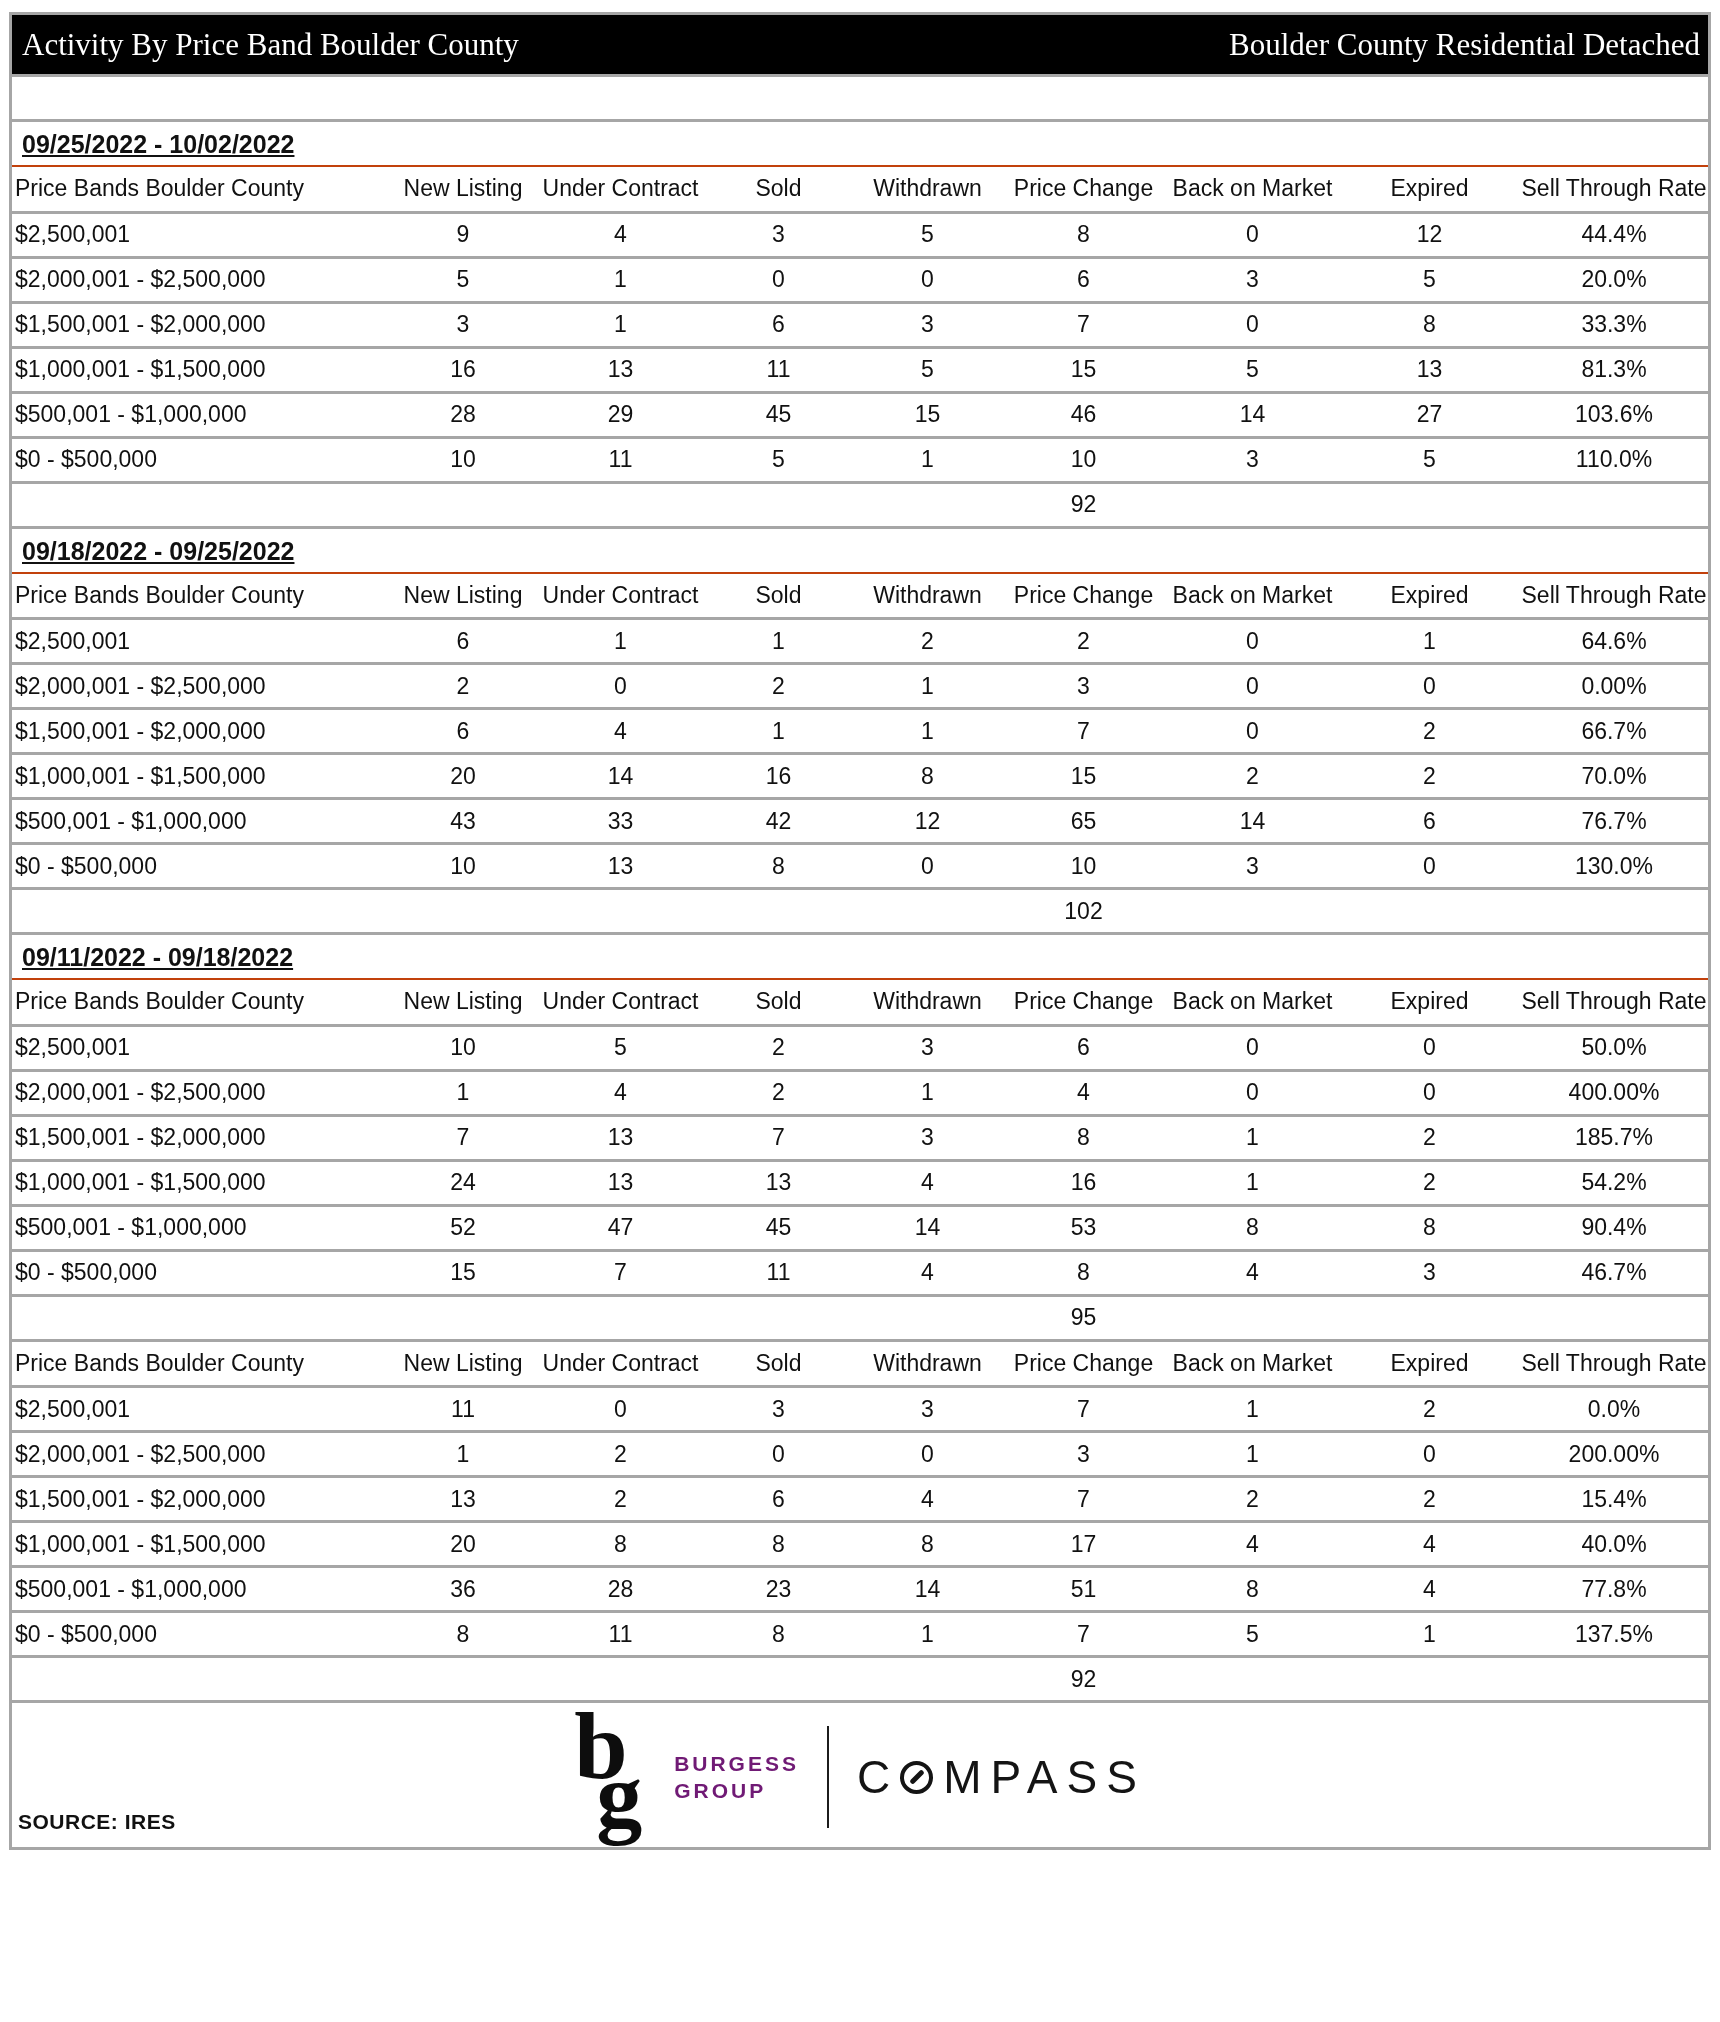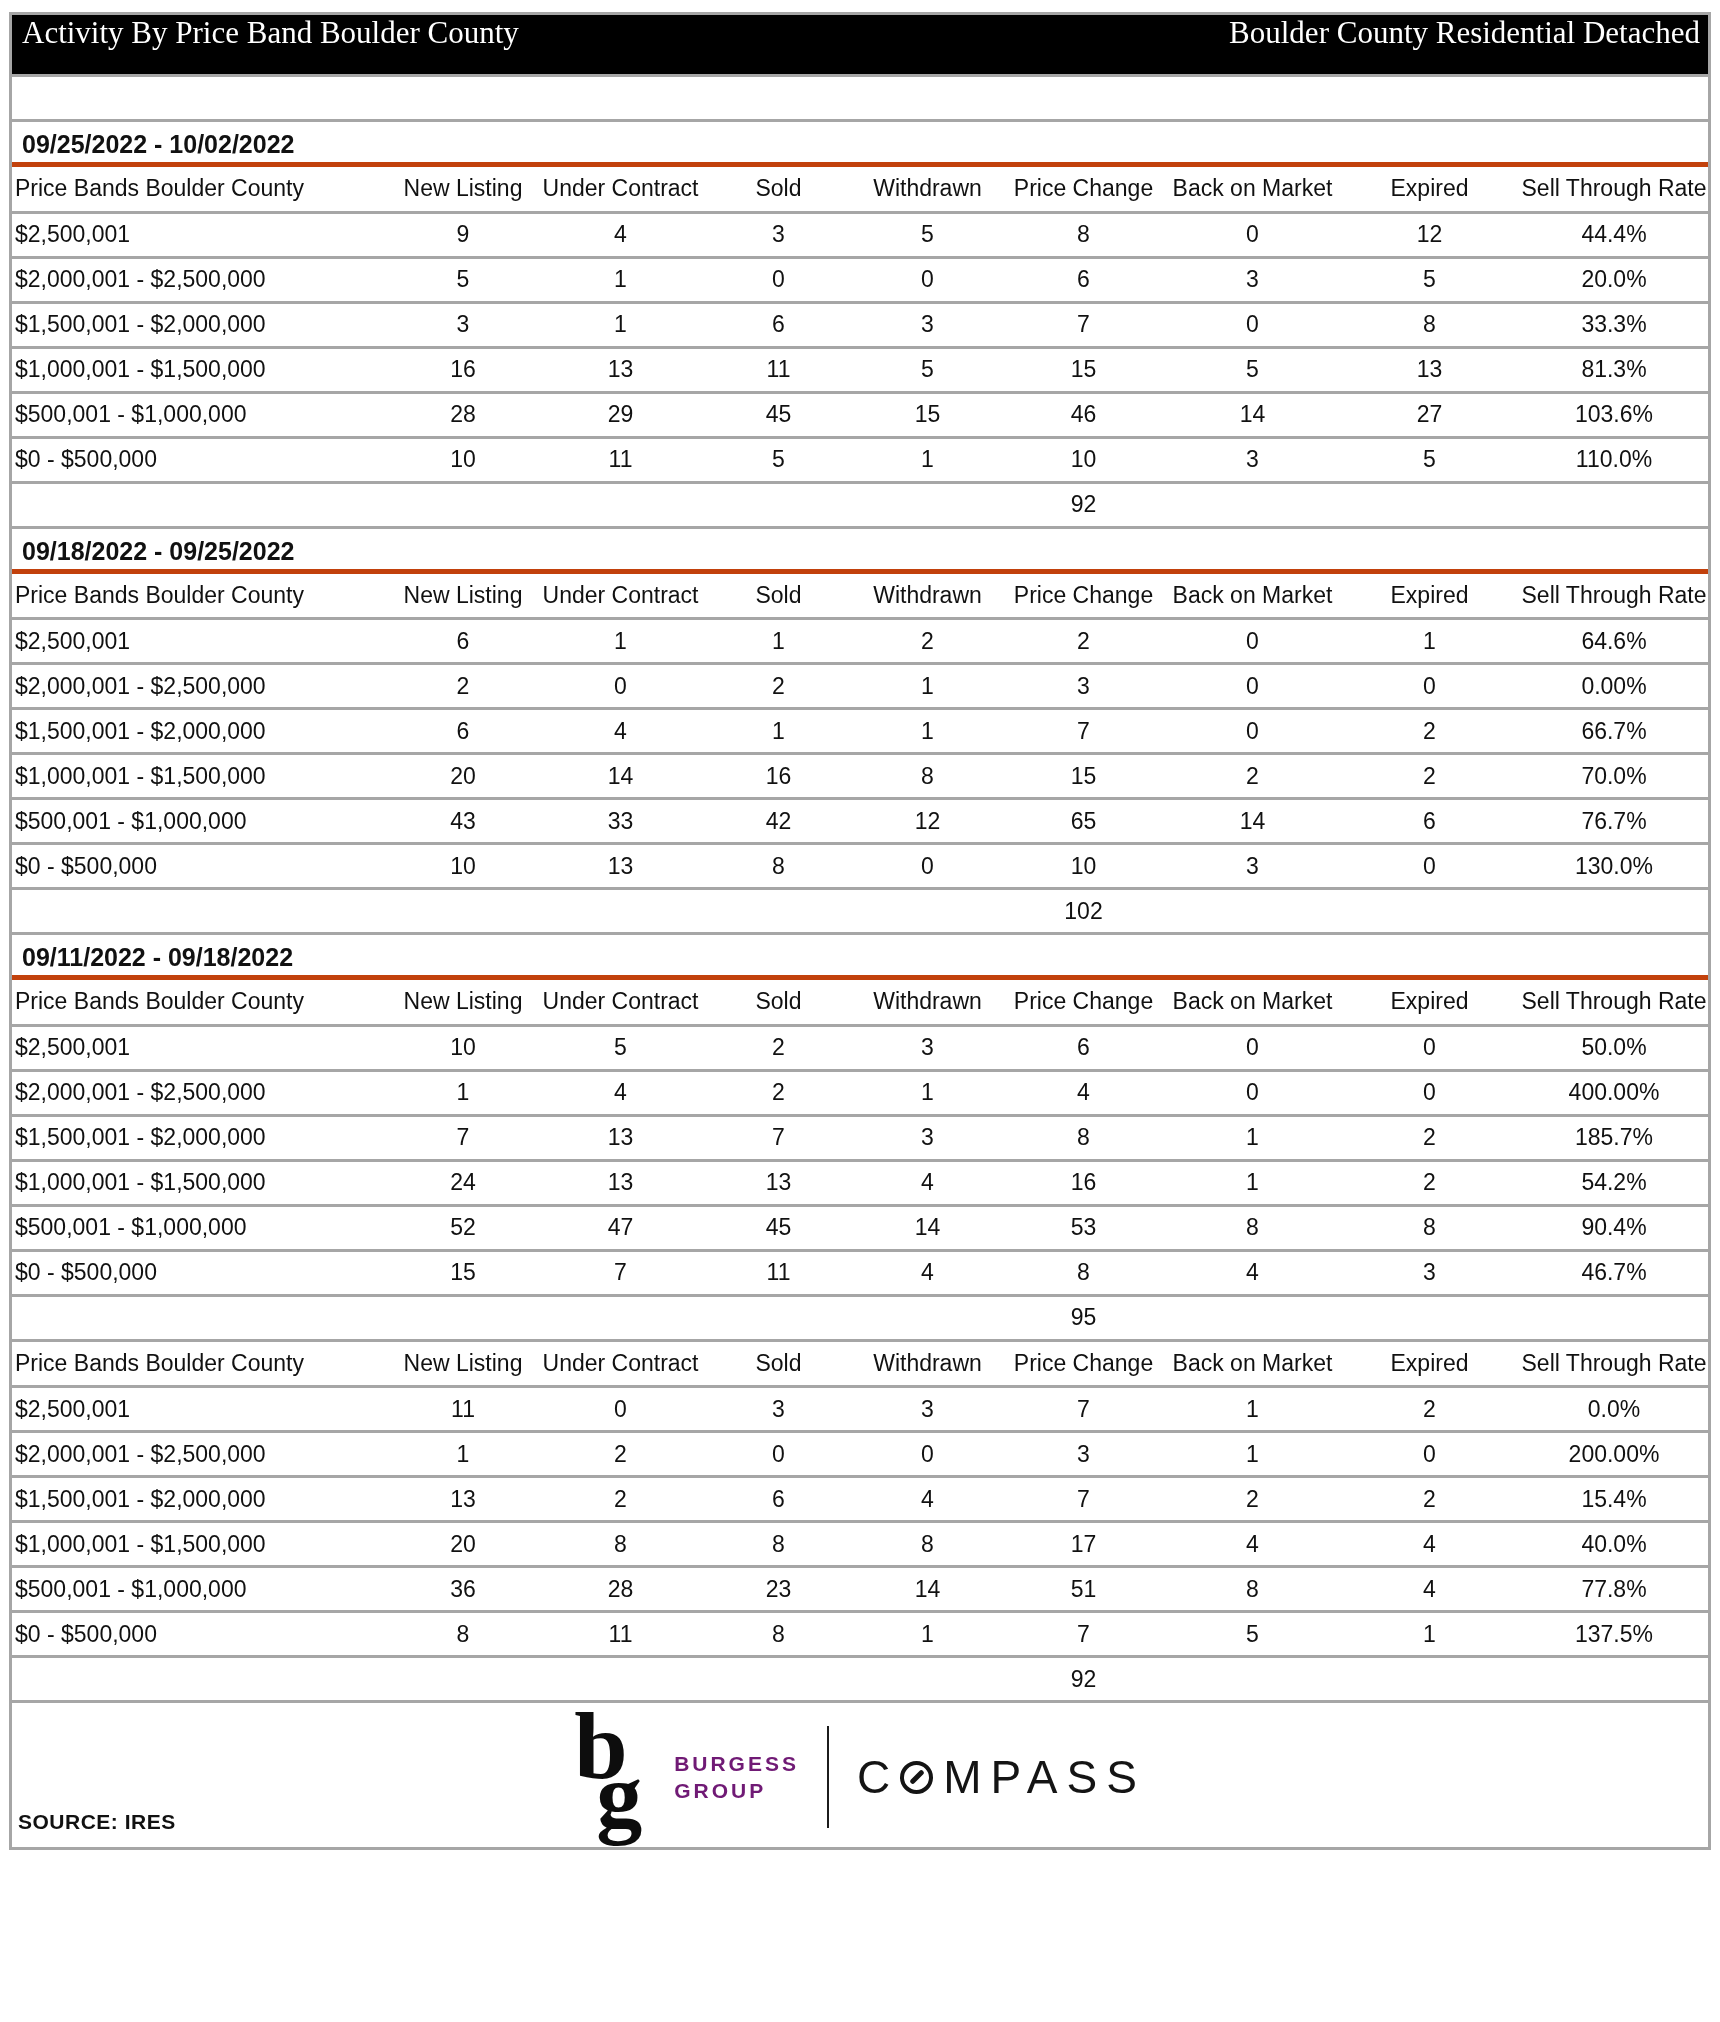--- a/index.html
+++ b/index.html
@@ -5,29 +5,29 @@
   * { box-sizing: border-box; }
   html,body { margin:0; padding:0; }
   body {
     width:1720px; height:2022px; background:#ffffff;
     font-family:"Liberation Sans", sans-serif; color:#111111;
   }
   .page { margin:12px 9px 0 9px; border:3px solid #a6a6a6; background:#ffffff; }
 
   .topbar {
     height:62px; background:#000000; color:#ffffff;
-    display:flex; justify-content:space-between;
+    display:flex; align-items:center; justify-content:space-between;
     padding:0 8px 0 10px; border-bottom:3px solid #a6a6a6;
     font-family:"Liberation Serif", serif; font-size:31px; white-space:nowrap;
   }
   .gap-row { height:45px; border-bottom:3px solid #a6a6a6; }
 
   .date-row {
-    height:45px; line-height:45px; border-bottom:5px solid #c2410c;
-    font-weight:bold; font-size:25px; padding-left:10px;
+    height:45px; line-height:45px; border-bottom:2px solid #c2410c;
+    font-weight:bold; font-size:25px; padding-left:10px;text-decoration:underline;
   }
   table.band-table { border-collapse:collapse; table-layout:fixed; width:100%; }
   .band-table th, .band-table td {
     height:45px; border-bottom:3px solid #a6a6a6;
     font-size:23px; font-weight:normal; padding:0; overflow:hidden; white-space:nowrap;
   }
   .band-table .band { text-align:left; padding-left:3px; }
   .band-table .num  { text-align:center; }
   .bold { font-weight:bold; }
 

